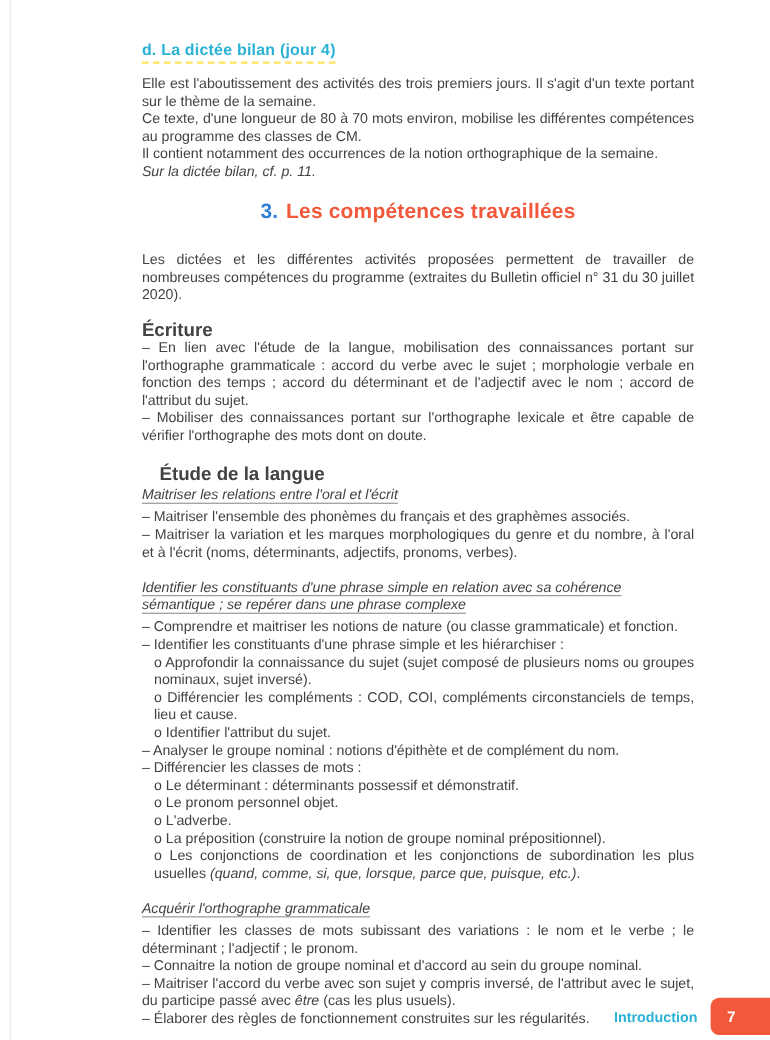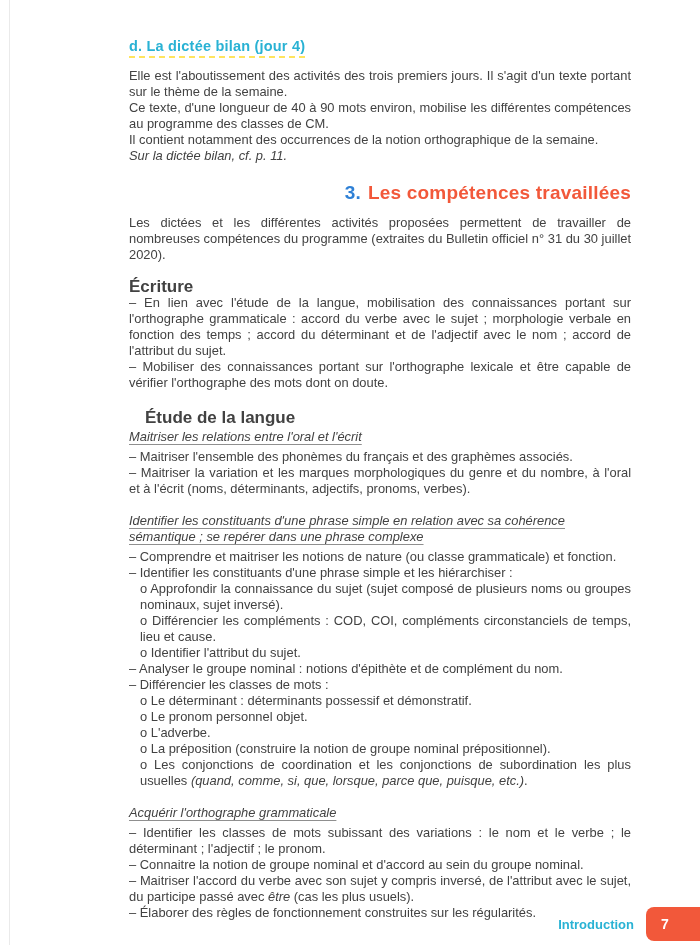--- a/index.html
+++ b/index.html
@@ -32,23 +32,23 @@
     display:inline-block;
     border-bottom:2px dashed var(--yellow);
     padding-bottom:2px;
     margin:0 0 10px 0;
     text-align:left;
     letter-spacing:.2px;
   }
   p{margin:0;}
   .note{font-style:italic;}
   .h-main{
-    margin:18px 0 11px 0;
+    margin:18px 0 24px 0;
     font-size:19px;line-height:22px;font-weight:bold;
-    text-align:right;letter-spacing:.2px;
+    text-align:center;letter-spacing:.2px;
   }
   .h-main .num{color:var(--blue);margin-right:7px;}
   .h-main .ttl{color:var(--orange);}
   .h-sub{
     font-weight:bold;font-size:17px;
     margin:16px 0 0 0;text-align:left;
   }
   .h-sub.gap-lg{margin-top:19px;margin-bottom:3px;padding-left:16px;}
   .h-it{
     font-style:italic;
@@ -79,21 +79,21 @@
 </head>
 <body>
 
 <div class="scan-edge"></div>
 
 <div class="content">
 
   <h2 class="h-d">d. La dictée bilan (jour 4)</h2>
 
   <p>Elle est l'aboutissement des activités des trois premiers jours. Il s'agit d'un texte portant sur le thème de la semaine.</p>
-  <p>Ce texte, d'une longueur de 40 à 90 mots environ, mobilise les différentes compétences au programme des classes de CM.</p>
+  <p>Ce texte, d'une longueur de 80 à 70 mots environ, mobilise les différentes compétences au programme des classes de CM.</p>
   <p>Il contient notamment des occurrences de la notion orthographique de la semaine.</p>
   <p class="note">Sur la dictée bilan, cf. p. 11.</p>
 
   <h1 class="h-main"><span class="num">3.</span><span class="ttl">Les compétences travaillées</span></h1>
 
   <p>Les dictées et les différentes activités proposées permettent de travailler de nombreuses compétences du programme (extraites du Bulletin officiel n° 31 du 30 juillet 2020).</p>
 
   <h3 class="h-sub">Écriture</h3>
   <p>– En lien avec l'étude de la langue, mobilisation des connaissances portant sur l'orthographe grammaticale : accord du verbe avec le sujet ; morphologie verbale en fonction des temps ; accord du déterminant et de l'adjectif avec le nom ; accord de l'attribut du sujet.</p>
   <p>– Mobiliser des connaissances portant sur l'orthographe lexicale et être capable de vérifier l'orthographe des mots dont on doute.</p>

